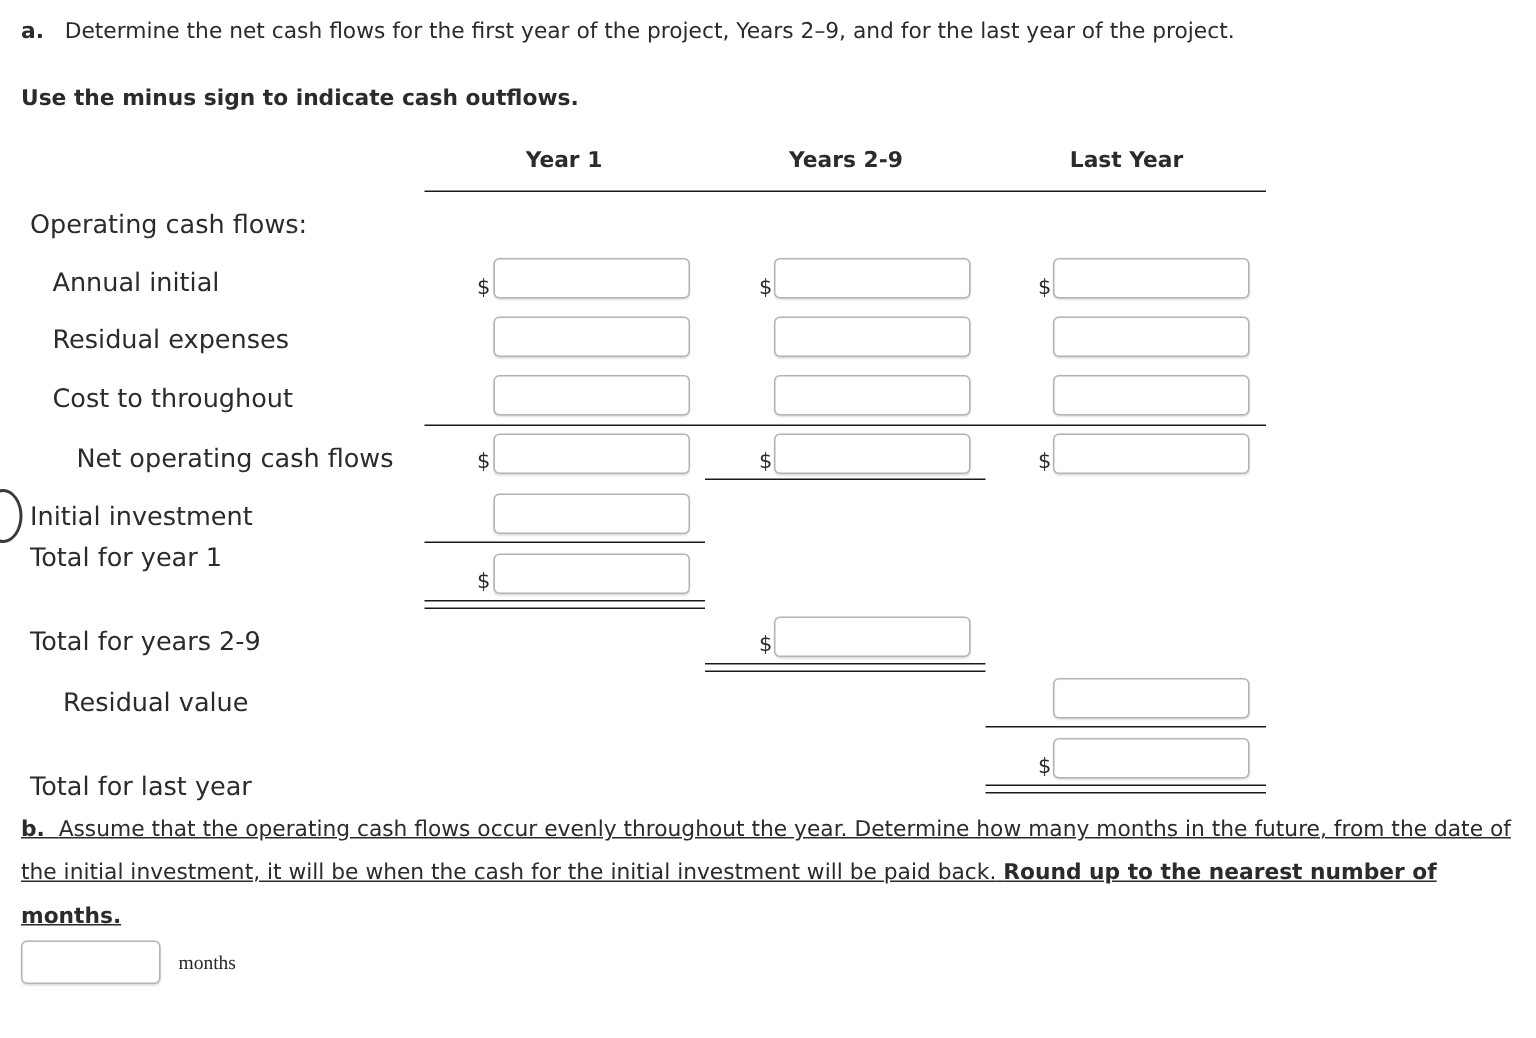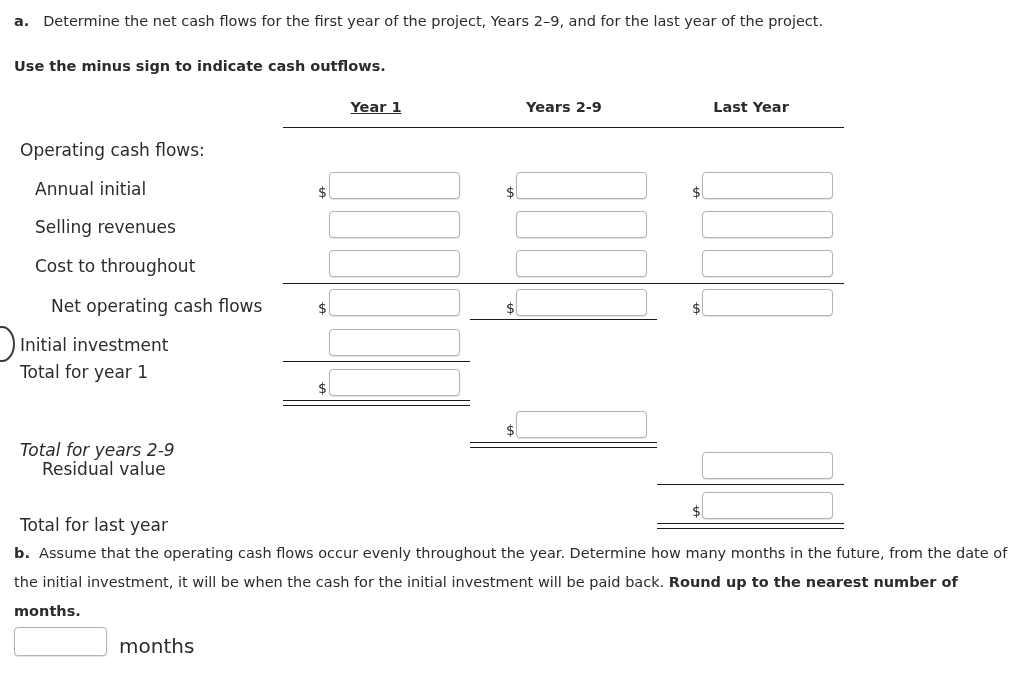--- a/index.html
+++ b/index.html
@@ -33,32 +33,33 @@
 
   
   #prompt-b {
     position: absolute;
     left: 14px;
     top: 539px;
     width: 1000px;
     font-size: 14.5px;
     line-height: 29px;
     color: #2b2b2b;
+    text-decoration: underline;
   }
 
   
   .colhead {
     position: absolute;
     top: 99px;
     font-size: 14.5px;
     font-weight: bold;
     color: #2b2b2b;
     text-align: center;
   }
-  #head-year1     { left: 329px; width: 94px; text-decoration: underline; }
+  #head-year1     { left: 329px; width: 94px; }
   #head-years29   { left: 509px; width: 110px; }
   #head-lastyear  { left: 698px; width: 106px; }
 
   
   .rowlabel {
     position: absolute;
     font-size: 17px;
     color: #2b2b2b;
     white-space: nowrap;
     line-height: 18px;
@@ -118,22 +119,23 @@
     position: absolute;
     left: 14px;
     top: 627px;
     width: 93px;
     height: 29px;
   }
   #months-label {
     position: absolute;
     left: 119px;
     top: 634px;
-    font-size: 20px;
-    color: #2b2b2b;
+    font-size: 13px;
+    color: #2b2b2b;
+    font-family: Liberation Serif, serif;
   }
 </style>
 </head>
 <body>
 
 <div class="prompt" id="prompt-a">
   <span class="lbl">a.</span>
   &nbsp;
   <span>Determine the net cash flows for the first year of the project, Years 2–9, and for the last year of the project.</span>
 </div>
@@ -150,26 +152,26 @@
 <div class="rule" style="left:283px; top:361px; width:187px;"></div>
 <div class="rule-double" style="left:283px; top:400px; width:187px;"></div>
 <div class="rule-double" style="left:470px; top:442px; width:187px;"></div>
 <div class="rule" style="left:657px; top:484px; width:187px;"></div>
 <div class="rule-double" style="left:657px; top:523px; width:187px;"></div>
 
 <div id="margin-circle"></div>
 
 <div class="rowlabel" style="left:20px;  top:141px;">Operating cash flows:</div>
 <div class="rowlabel" style="left:35px;  top:180px;">Annual initial</div>
-<div class="rowlabel" style="left:35px;  top:218px;">Selling revenues</div>
+<div class="rowlabel" style="left:35px;  top:218px;">Residual expenses</div>
 <div class="rowlabel" style="left:35px;  top:257px;">Cost to throughout</div>
 <div class="rowlabel" style="left:51px;  top:297px;">Net operating cash flows</div>
 <div class="rowlabel" style="left:20px;  top:336px;">Initial investment</div>
 <div class="rowlabel" style="left:20px;  top:363px;">Total for year 1</div>
-<div class="rowlabel" style="left:20px;  top:441px;font-style:italic;">Total for years 2-9</div>
+<div class="rowlabel" style="left:20px;  top:419px;">Total for years 2-9</div>
 <div class="rowlabel" style="left:42px;  top:460px;">Residual value</div>
 <div class="rowlabel" style="left:20px;  top:500px;margin-top:16px;">Total for last year</div>
 
 <div class="dollar" style="left:318px; top:185px;">$</div>
 <div class="dollar" style="left:506px; top:185px;">$</div>
 <div class="dollar" style="left:692px; top:185px;">$</div>
 
 <div class="dollar" style="left:318px; top:301px;">$</div>
 <div class="dollar" style="left:506px; top:301px;">$</div>
 <div class="dollar" style="left:692px; top:301px;">$</div>

